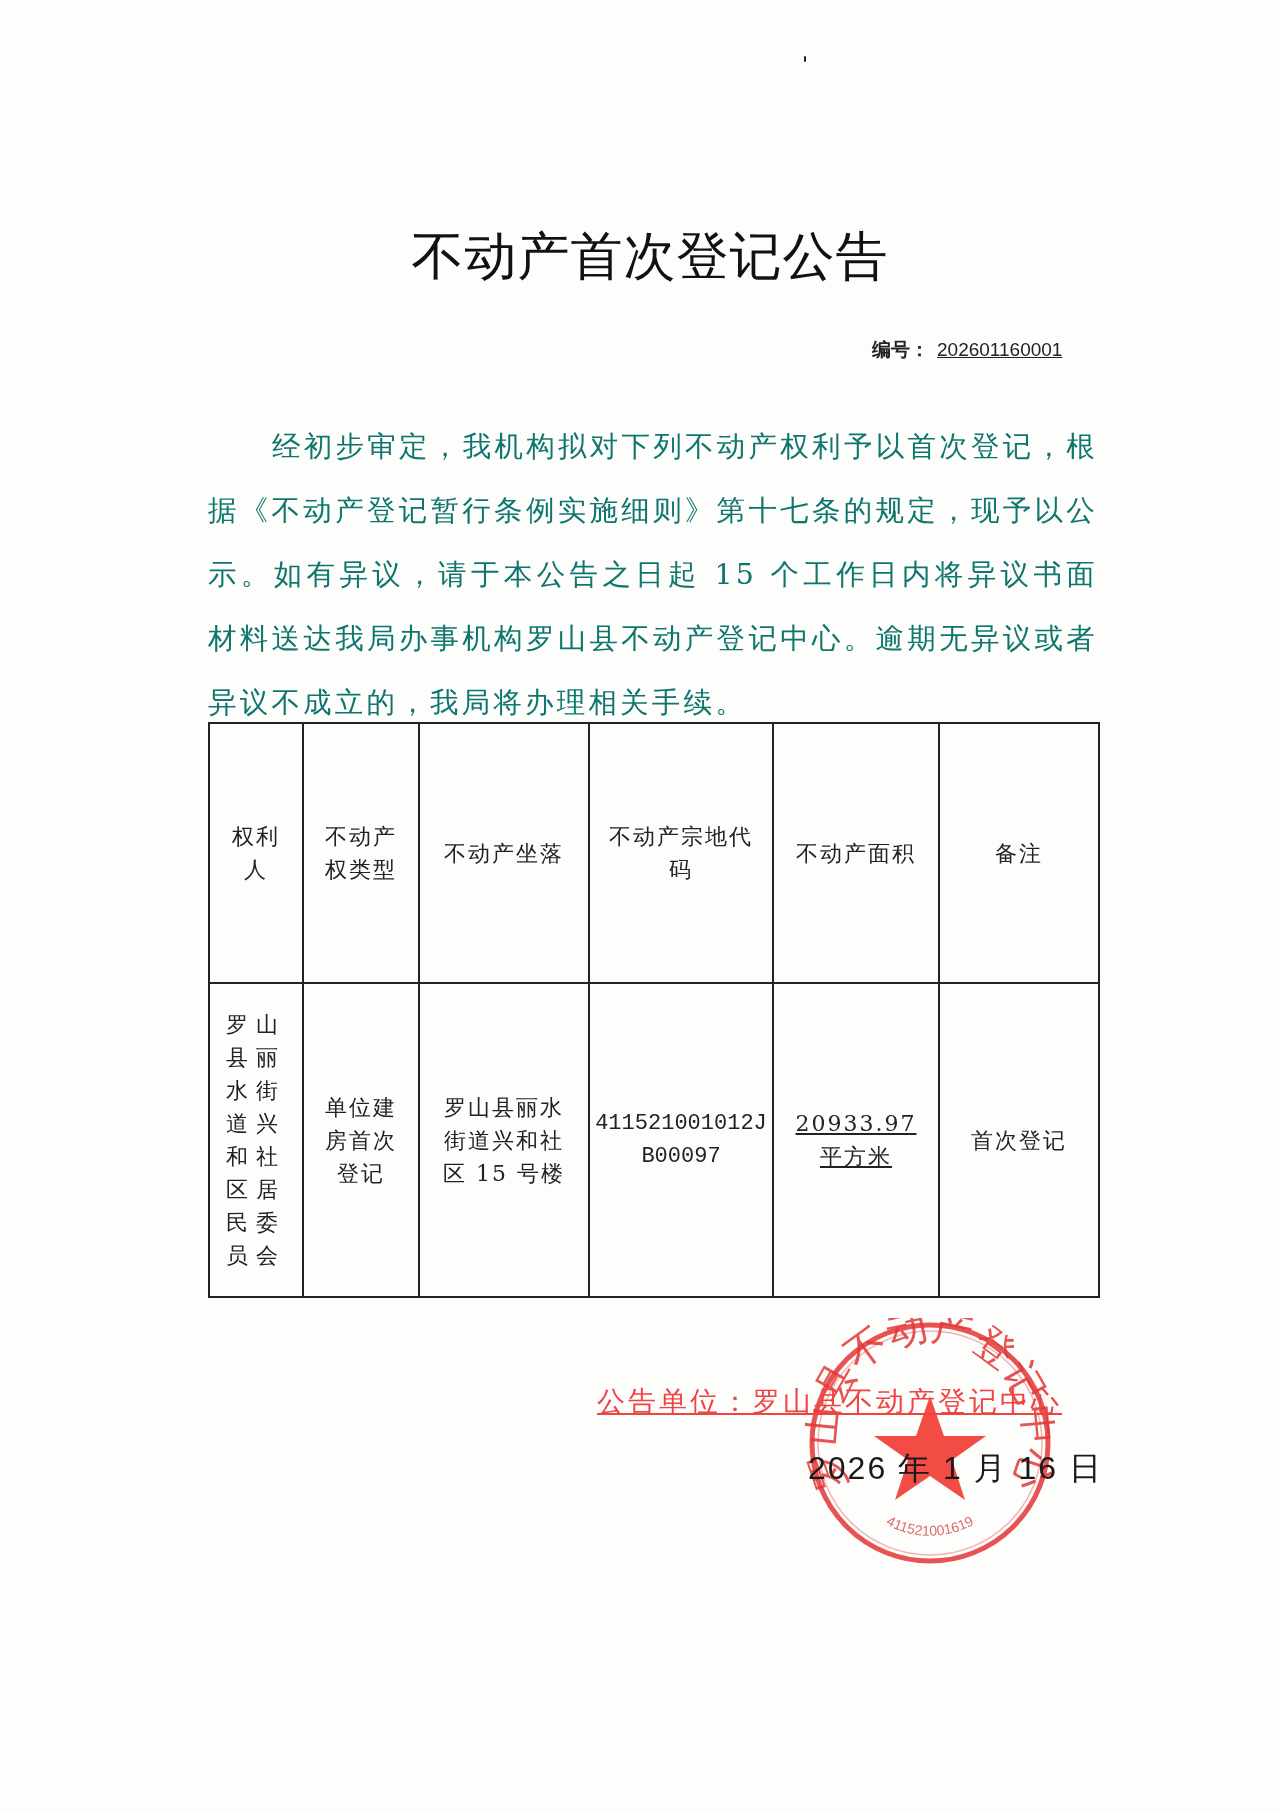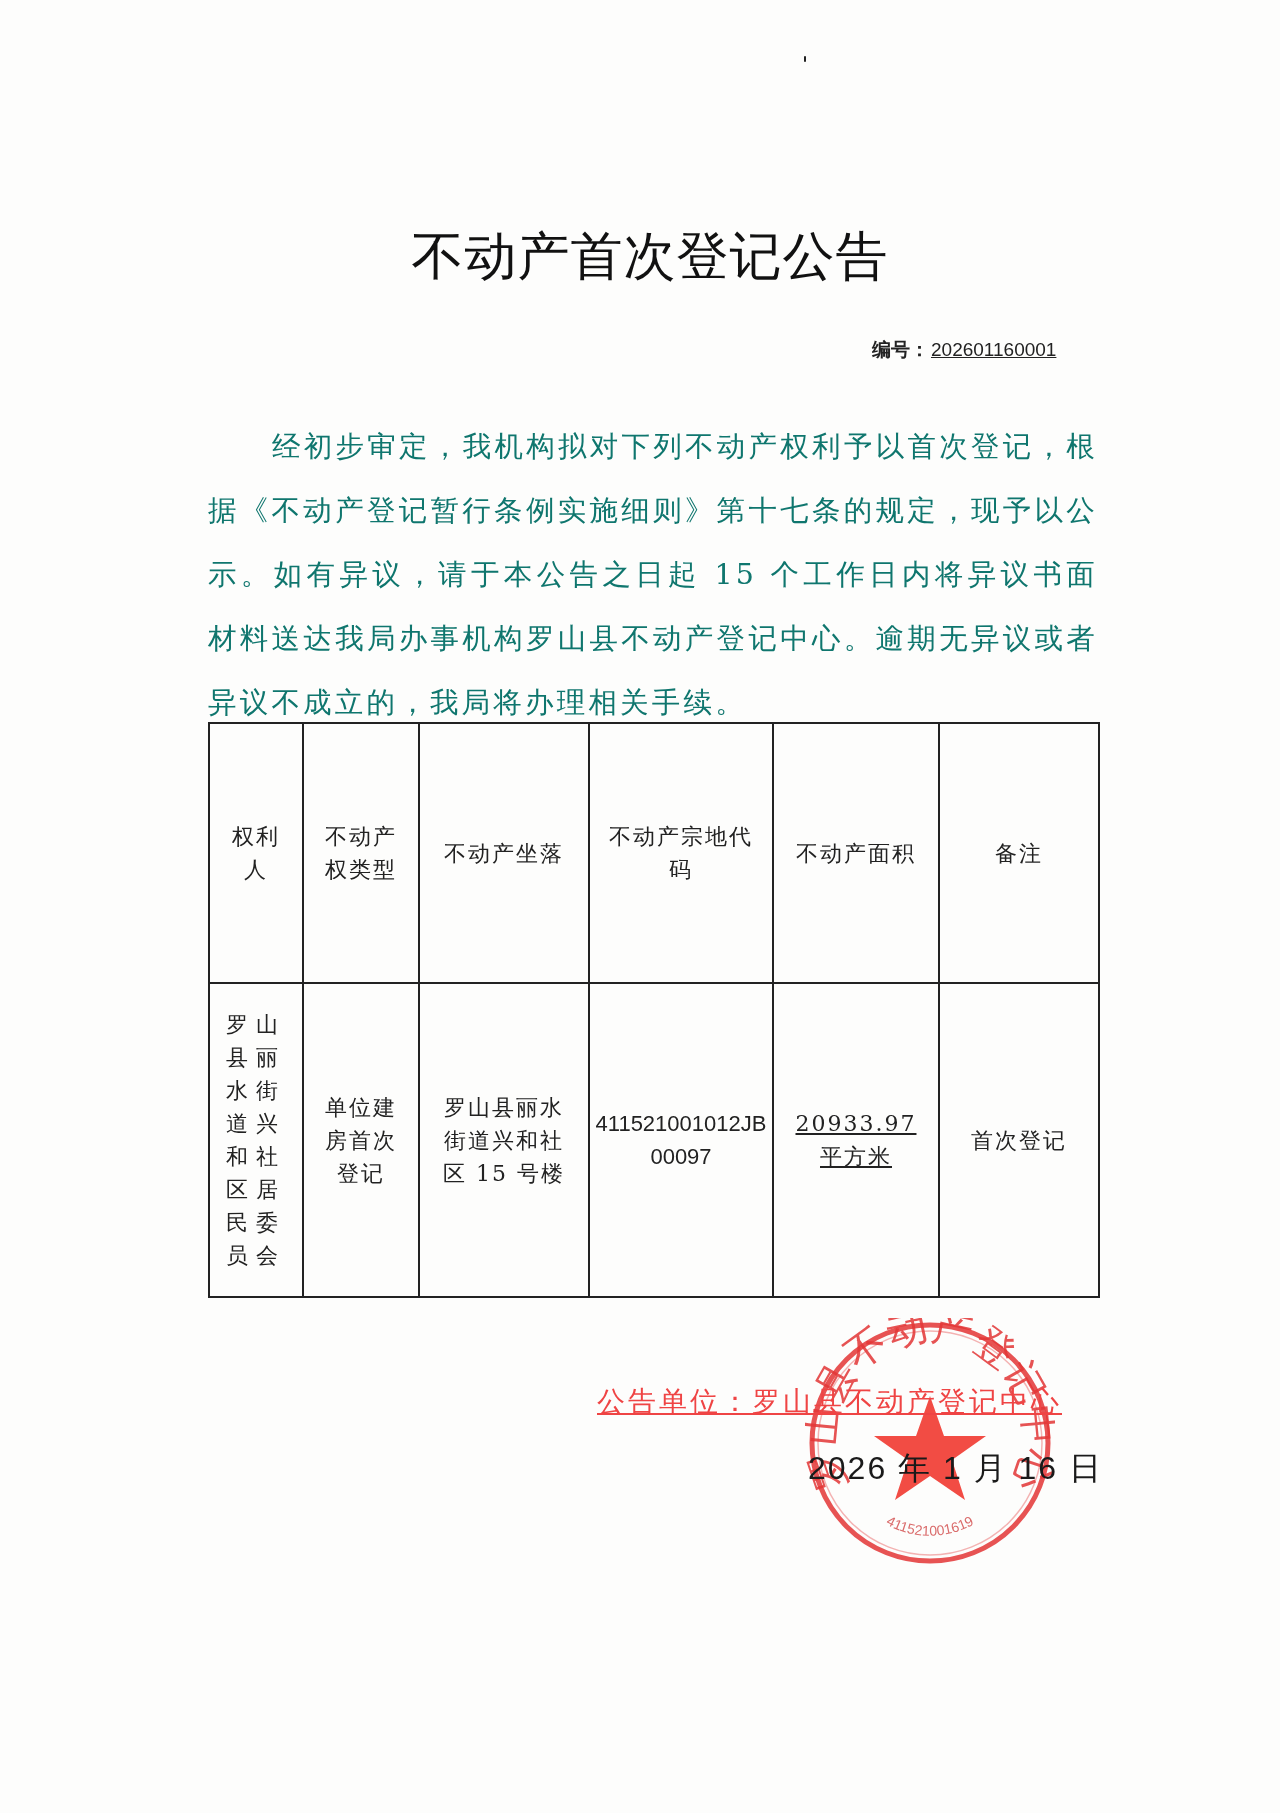--- a/index.html
+++ b/index.html
@@ -15,21 +15,21 @@
     text-align: center;
     font-family: "DejaVu Sans", "Liberation Sans", sans-serif;
     font-size: 52px; letter-spacing: 1px; color: #111;
   }
   .docno {
     position: absolute; left: 872px; top: 337px;
     font-size: 19px; font-weight: bold; color: #222;
   }
   .docno .num {
     font-family: "Liberation Sans", sans-serif; font-weight: normal;
-    text-decoration: underline; margin-left: 2px; font-size: 19px;
+    text-decoration: underline; margin-left: 8px; font-size: 19px;
   }
   .body-text {
     position: absolute; left: 208px; width: 890px; top: 415px;
     font-size: 28.5px; line-height: 64px; letter-spacing: 3.2px;
     text-indent: 64px; text-align: justify; color: #0f766e;
   }
   table.reg {
     position: absolute; left: 208px; top: 722px;
     width: 890px; height: 576px;
     border-collapse: collapse; table-layout: fixed; border-radius: 20px;
@@ -84,21 +84,21 @@
     <th style="padding:0 16px;margin-left:29px;">不动产权类型</th>
     <th>不动产坐落</th>
     <th>不动产宗地代码</th>
     <th>不动产面积</th>
     <th>备注</th>
   </tr>
   <tr>
     <td class="vcell">罗山县丽水街道兴和社区居民委员会</td>
     <td style="padding:0 14px;margin-top:39px;">单位建房首次登记</td>
     <td style="padding:0 18px;">罗山县丽水街道兴和社区 15 号楼</td>
-    <td class="mono" style="word-break:break-all;padding:0 0;">411521001012JB00097</td>
+    <td class="mono" style="word-break:break-all;padding:0 0;font-family:Liberation Mono, monospace;">411521001012JB00097</td>
     <td style="padding:0 14px;text-decoration:underline;">20933.97 平方米</td>
     <td>首次登记</td>
   </tr>
 </tbody>
   </table>
 
 <div class="issuer">
   <span>公告单位：</span><span>罗山县不动产登记中心</span>
 </div>
 <div class="date">2026 年 1 月 16 日</div>

